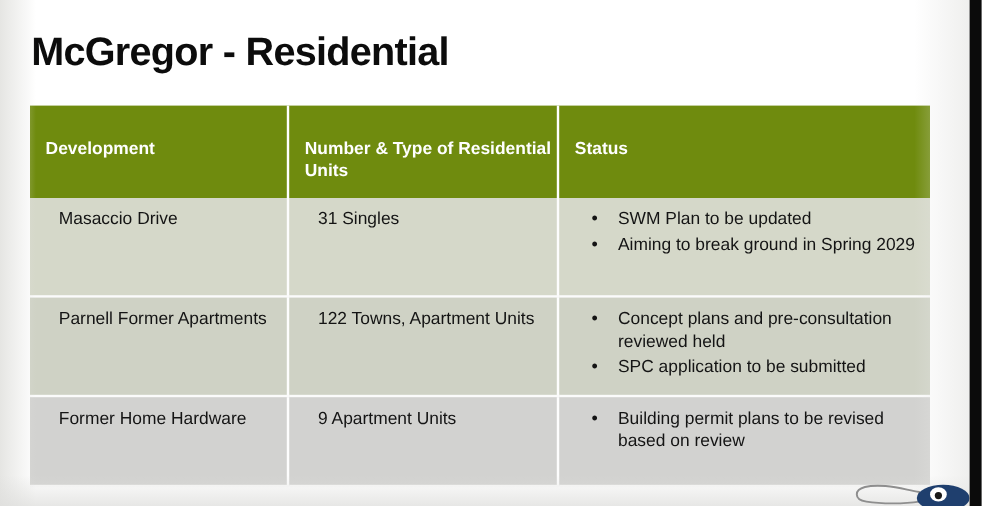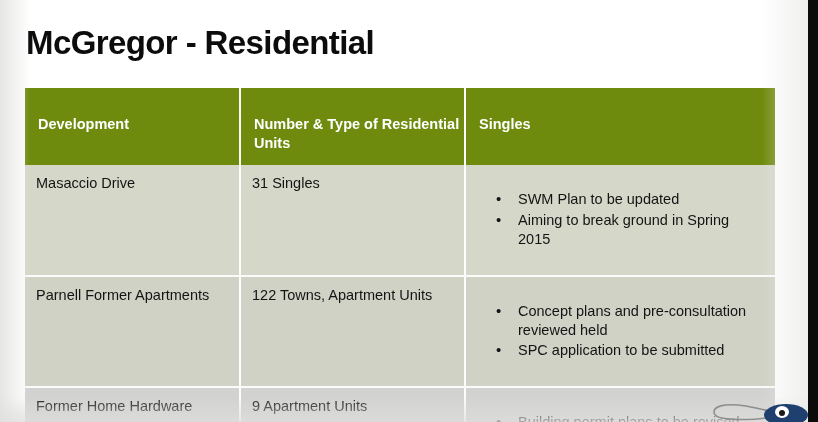--- a/index.html
+++ b/index.html
@@ -86,39 +86,39 @@
     border-right: 2px solid #ffffff;
     line-height: 1.32;
     height: 30px;
   }
   table.grid th:last-child { border-right: none; }
 
   table.grid td {
     font-size: 14.5px;
     color: #141414;
     vertical-align: top;
-    padding: 9px 8px 10px 11px;
+    padding: 9px 8px 10px 24px;
     border-right: 2px solid #fdfdfd;
     border-bottom: 2px solid #fbfbfb;
     line-height: 1.30;
   }
   table.grid td:last-child { border-right: none; }
 
   tr.row-a td { background: #d5d8c9; }
   tr.row-b td { background: #e9e9e4; }
   tr.row-c td { background: #cfd2c5; }
   tr.row-d td { background: #d2d2d0; }
 
   tr.r1 td { height: 62px; }
   tr.r2 td { height: 62px; }
   tr.r3 td { height: 62px; }
   tr.r4 td { height: 54px; }
 
   ul.bullets {
-    margin: 16px;
+    margin: 0;
     padding: 0;
     list-style: none;
   }
   ul.bullets li {
     position: relative;
     padding-left: 25px;
     margin: 0 0 2px 0;
     line-height: 1.30;
   }
   ul.bullets li::before {
@@ -182,32 +182,32 @@
     <table class="grid">
       <colgroup>
         <col class="c1">
           <col class="c2">
           <col class="c3">
       </colgroup>
       <thead>
         <tr>
           <th>Development</th>
           <th>Number &amp; Type of Residential Units</th>
-          <th>Singles</th>
+          <th>Status</th>
         </tr>
       </thead>
       <tbody>
 
         <tr class="row-a r1">
           <td>Masaccio Drive</td>
           <td>31 Singles</td>
           <td>
             <ul class="bullets">
               <li>SWM Plan to be updated</li>
-              <li>Aiming to break ground in Spring 2015</li>
+              <li>Aiming to break ground in Spring 2029</li>
             </ul>
           </td>
         </tr>
 
 
         <tr class="row-c r3">
           <td>Parnell Former Apartments</td>
           <td>122 Towns, Apartment Units</td>
           <td>
             <ul class="bullets">

